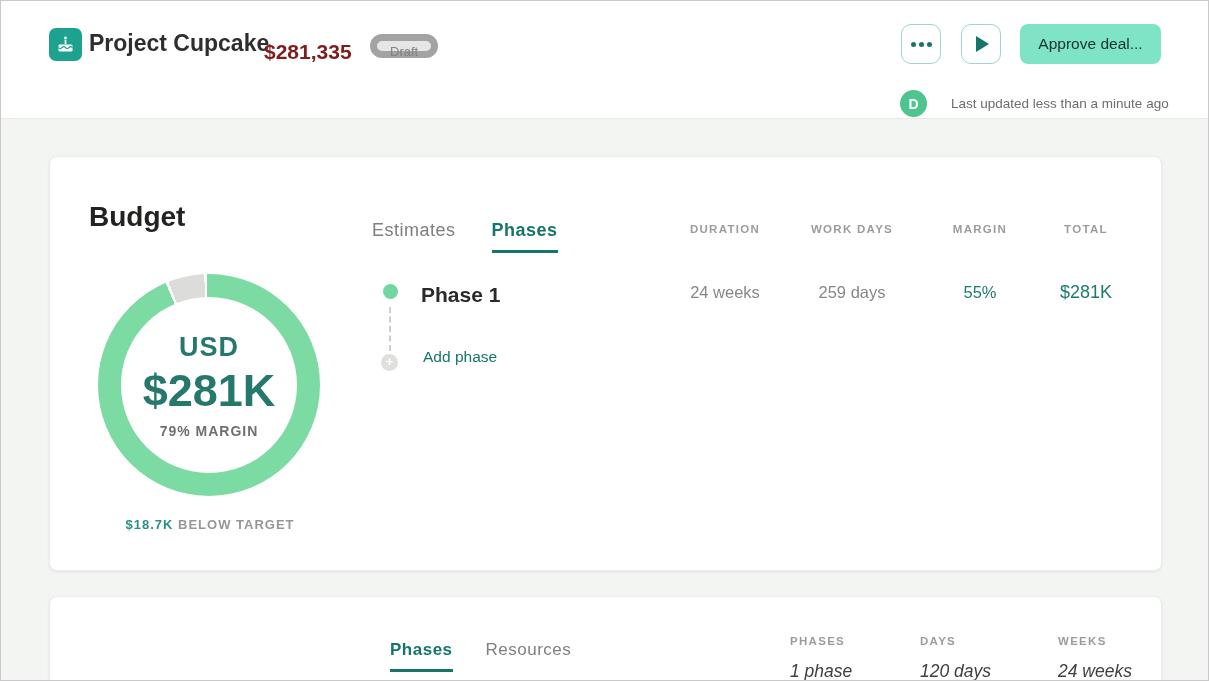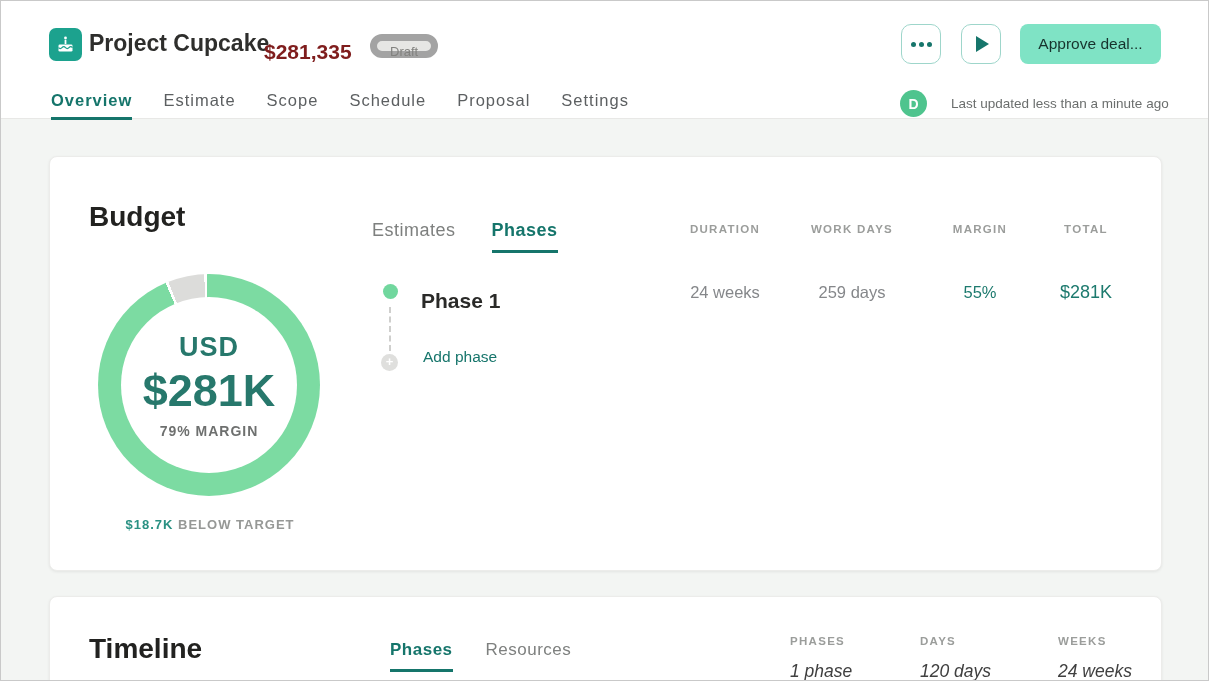--- a/index.html
+++ b/index.html
@@ -82,21 +82,21 @@
   .timeline-tabs { position:absolute; left:340px; top:43px; display:flex; gap:33px; }
   .timeline-tabs .tab { font-size:17px; }
 
   .col-label {
     position:absolute; width:120px; text-align:center; top:66px;
     font-size:11.5px; font-weight:700; letter-spacing:1.3px; color:#9b9d9b;
   }
   .c1 { left:615px; } .c2 { left:742px; } .c3 { left:870px; } .c4 { left:976px; }
 
   .phase-dot { position:absolute; left:333px; top:127px; width:15px; height:15px; border-radius:50%; background:#71d79e; }
-  .phase-name { position:absolute; left:371px; top:132px; font-size:21px; font-weight:700; color:#2a2a28; cursor:pointer; }
+  .phase-name { position:absolute; left:371px; top:126px; font-size:21px; font-weight:700; color:#2a2a28; cursor:pointer; }
   .cell { position:absolute; width:120px; text-align:center; top:126px; font-size:16.5px; color:#85878a; }
   .cell.teal { color:#1d7a6e; }
   .cell.total { font-size:18px; top:125px; }
   .dash-line { position:absolute; left:339px; top:150px; height:44px; border-left:2px dashed #cfcfcd; }
   .plus-btn {
     position:absolute; left:331px; top:197px; width:17px; height:17px; border-radius:50%;
     background:#dfdfdd; color:#fff; font-size:13px; font-weight:700; line-height:16px;
     text-align:center; cursor:pointer;
   }
   .add-phase { position:absolute; left:373px; top:191px; font-size:15.5px; color:#16756b; cursor:pointer; }
@@ -143,28 +143,20 @@
     <div class="icon-btn more-btn">
       <span class="dot"></span>
       <span class="dot"></span>
       <span class="dot"></span>
     </div>
     <div class="icon-btn play-btn">
       <span class="triangle"></span>
     </div>
     <button class="approve-btn">Approve deal...</button>
 
-    <div class="nav">
-      <div class="nav-item active">Overview</div>
-      <div class="nav-item">Estimate</div>
-      <div class="nav-item">Scope</div>
-      <div class="nav-item">Schedule</div>
-      <div class="nav-item">Proposal</div>
-      <div class="nav-item">Settings</div>
-    </div>
 
     <div class="avatar">D</div>
     <div class="last-updated">Last updated less than a minute ago</div>
   </div>
 
   <div class="card budget">
     <div class="card-title">Budget</div>
 
     <div class="budget-tabs">
       <div class="tab">Estimates</div>
@@ -194,21 +186,20 @@
         <div class="donut-margin">79% MARGIN</div>
       </div>
     </div>
     <div class="below-target">
       <span class="val">$18.7K</span>
       <span class="lbl">BELOW TARGET</span>
     </div>
   </div>
 
   <div class="card timeline">
-    <div class="card-title">Timeline</div>
 
     <div class="timeline-tabs">
       <div class="tab active">Phases</div>
       <div class="tab">Resources</div>
     </div>
 
     <div class="stat s1">
       <div class="stat-label">PHASES</div>
       <div class="stat-value">1 phase</div>
     </div>

